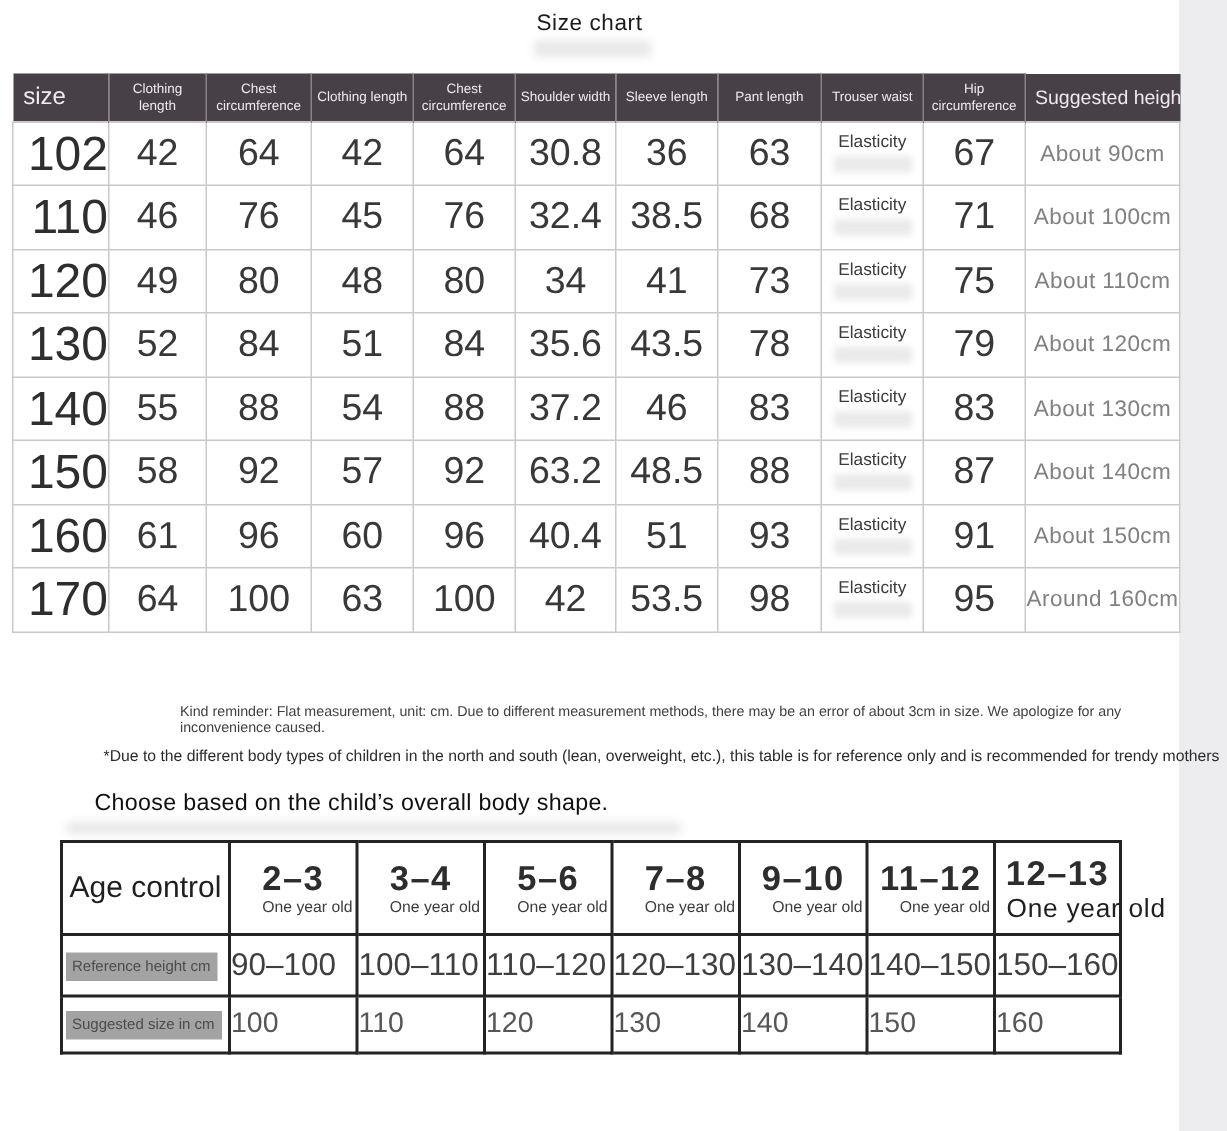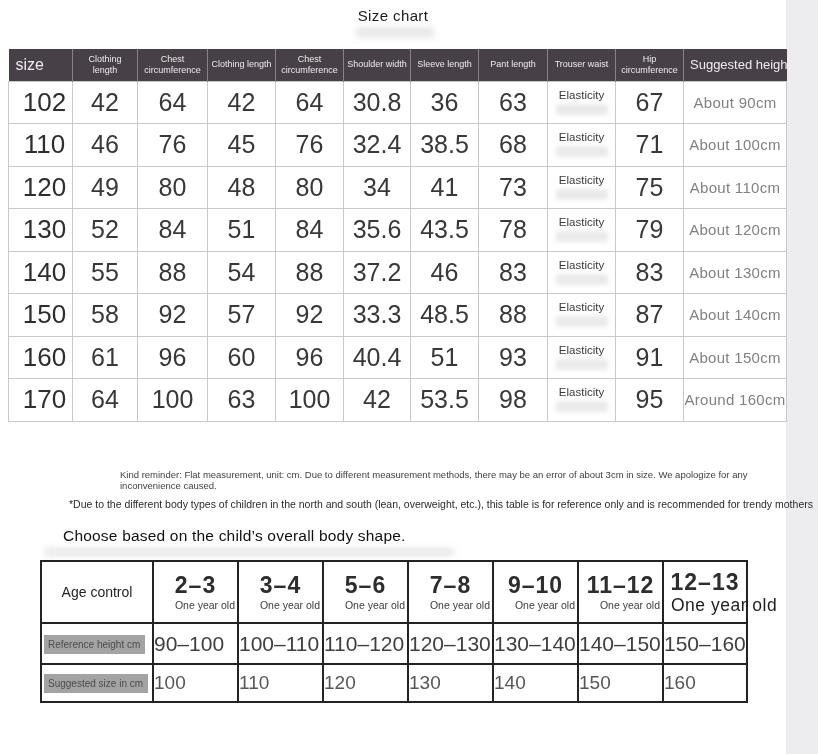--- a/index.html
+++ b/index.html
@@ -23,40 +23,40 @@
              text-align:center; height:33px; border-right:2px solid #fbf6f5; }
   .band td:last-child { border-right:none; }
   .cols th { background:#474046; color:#efeaee; font-size:9px; font-weight:normal;
              line-height:1.2; height:32px; vertical-align:middle; text-align:center;
              padding:2px 2px; border-right:1px solid #888186; word-wrap:break-word; }
   .cols th:last-child { border-right:none; }
   .cols th.c-size { font-size:16px; text-align:left; padding-left:7px; }
   .cols th.c-height { font-size:13px; white-space:nowrap; overflow:hidden; text-align:left; padding-left:6px; }
   .r { height:42.5px; }
   .r td { border:1px solid #c9c9c9; text-align:center; background:#fff; vertical-align:middle; }
-  .r .c1 { text-align:center; padding-left:8px; font-size:26px; color:#2e2e2e; }
+  .r .c1 { text-align:right; padding-left:8px; font-size:32px; color:#2e2e2e; }
   .r .n  { font-size:25px; color:#383838; }
   .r .el { font-size:11.5px; color:#3a3a3a; vertical-align:top; padding-top:7px; }
   .el-t { display:block; }
   .smudge { display:block; width:52px; height:11px; margin:3px auto 0;
             background:#eaeaea; filter:blur(2px); border-radius:2px; }
   .r .ht { font-size:15px; color:#818181; letter-spacing:.3px; }
 
   
   .note1 { position:absolute; left:120px; top:469px; width:660px; font-size:9.5px;
            color:#3f3f3f; line-height:1.2; }
   .note2 { position:absolute; left:57px; top:498px; width:750px; font-size:10.5px;
            color:#2b2b2b; line-height:1.3;margin-left:12px; }
   .choose { position:absolute; left:63px; top:527px; font-size:15.5px; color:#101010; letter-spacing:.2px; }
 
   
   .age-table { position:absolute; left:40px; top:560px; width:706px; }
   .age-table td, .age-table th { border:2px solid #232323; background:#fff; }
   .ah { height:62px; }
-  .corner { font-size:14px; color:#1f1f1f; text-align:center; font-weight:normal; }
+  .corner { font-size:20px; color:#1f1f1f; text-align:center; font-weight:normal; }
   .age { vertical-align:middle; text-align:center; padding:0; font-weight:normal; }
   .age-num { font-size:23px; font-weight:bold; color:#2d2d2d; letter-spacing:1px; line-height:1.1; }
   .age-sub { font-size:10.5px; color:#3c3c3c; text-align:right; padding-right:2px; margin-top:1px; }
   .age.last { position:relative; }
   .age.last .age-num { position:relative; top:-9px; }
   .age.last .age-sub-big { position:absolute; left:7px; top:33px; font-size:17.5px;
            color:#1f1f1f; white-space:nowrap; text-align:left; letter-spacing:.5px; }
   .ar td { text-align:left; vertical-align:middle; }
   .r1 { height:41px; } .r2 { height:42px; } .r3 { height:38px; }
   .r1 .v, .r2 .v { font-size:21px; color:#3f3f3f; }
@@ -179,21 +179,21 @@
         </td>
     <td class="n">83</td>
     <td class="ht">About 130cm</td>
   </tr>
   <tr class="r">
     <td class="c1">150</td>
     <td class="n">58</td>
     <td class="n">92</td>
     <td class="n">57</td>
     <td class="n">92</td>
-    <td class="n">33.3</td>
+    <td class="n">63.2</td>
     <td class="n">48.5</td>
     <td class="n">88</td>
     <td class="el">
           <span class="el-t">Elasticity</span>
           <span class="smudge"></span>
         </td>
     <td class="n">87</td>
     <td class="ht">About 140cm</td>
   </tr>
   <tr class="r">

